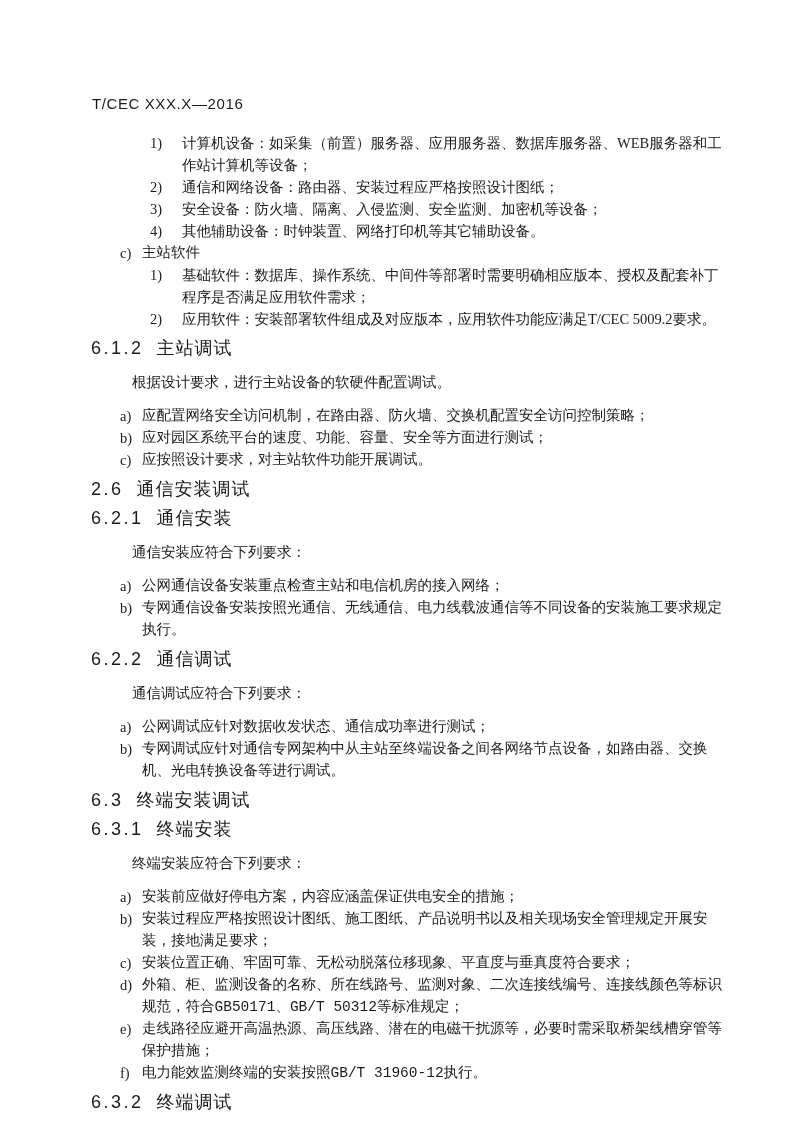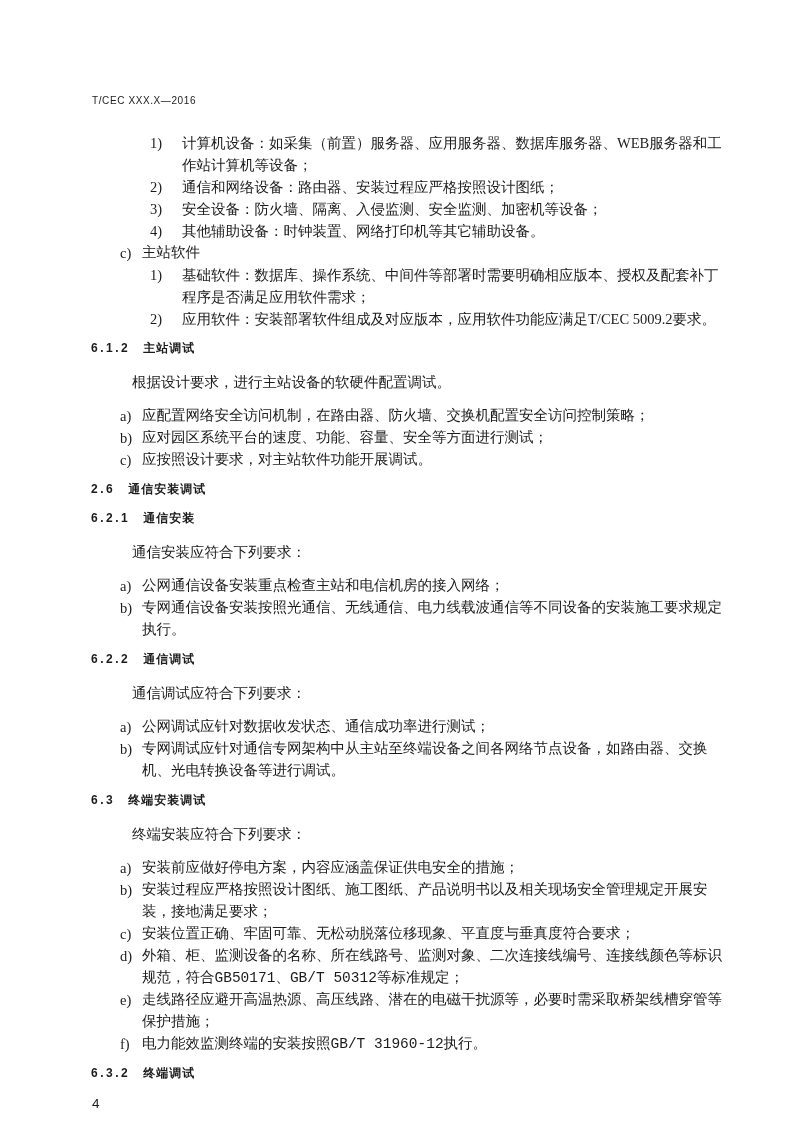--- a/index.html
+++ b/index.html
@@ -9,36 +9,36 @@
     margin:0 auto;
     background:#ffffff;
     color:#1b1b1b;
     font-family:"Liberation Serif","DejaVu Serif",serif;
     overflow:hidden;
     box-sizing:border-box;
   }
   .doc-header{
     position:absolute;top:95px;left:92px;
     font-family:"Liberation Sans","DejaVu Sans",sans-serif;
-    font-size:10px;letter-spacing:.6px;font-weight:500;
+    font-size:15px;letter-spacing:.6px;font-weight:500;
   }
   .content{
     position:absolute;top:132px;left:91px;width:648px;
     font-size:14.5px;line-height:22px;
   }
   .para{margin:12px;text-indent:29px;width:640px;}
   .li1{display:flex;margin-left:29px;}
   .li1 .marker{flex:0 0 22px;}
   .li1 .text{width:586px;font-family:Liberation Mono, monospace;}
   .li2{display:flex;margin-left:59px;}
   .li2 .marker{flex:0 0 32px;}
   .li2 .text{width:545px;}
   .h2,.h3{
     font-family:"Liberation Sans","DejaVu Sans",sans-serif;
-    font-size:12px;font-weight:700;
+    font-size:18px;font-weight:400;
     margin:7px 0 4px 0;line-height:22px;
   }
   .hnum{letter-spacing:2.5px;margin-right:13px;}
   .htitle{letter-spacing:1px;}
   .page-number{
     margin-top:9px;margin-left:1px;
     font-family:"Liberation Sans","DejaVu Sans",sans-serif;
     font-size:13.5px;
   }
 </style>
@@ -124,20 +124,23 @@
     </div>
     <div class="li1">
       <span class="marker">b)</span>
       <span class="text">专网调试应针对通信专网架构中从主站至终端设备之间各网络节点设备，如路由器、交换机、光电转换设备等进行调试。</span>
     </div>
 
     <div class="h2">
       <span class="hnum">6.3</span><span class="htitle">终端安装调试</span>
     </div>
 
+    <div class="h3">
+      <span class="hnum">6.3.1</span><span class="htitle">终端安装</span>
+    </div>
     <p class="para">终端安装应符合下列要求：</p>
     <div class="li1">
       <span class="marker">a)</span>
       <span class="text">安装前应做好停电方案，内容应涵盖保证供电安全的措施；</span>
     </div>
     <div class="li1">
       <span class="marker">b)</span>
       <span class="text">安装过程应严格按照设计图纸、施工图纸、产品说明书以及相关现场安全管理规定开展安装，接地满足要求；</span>
     </div>
     <div class="li1">

